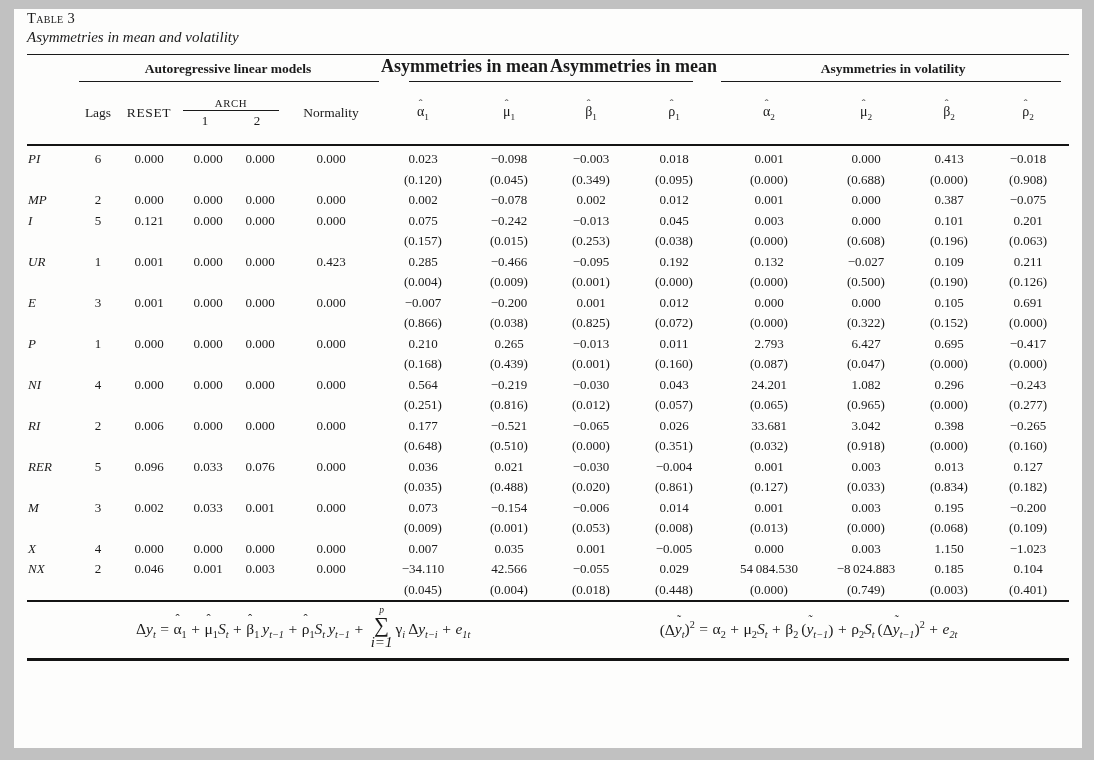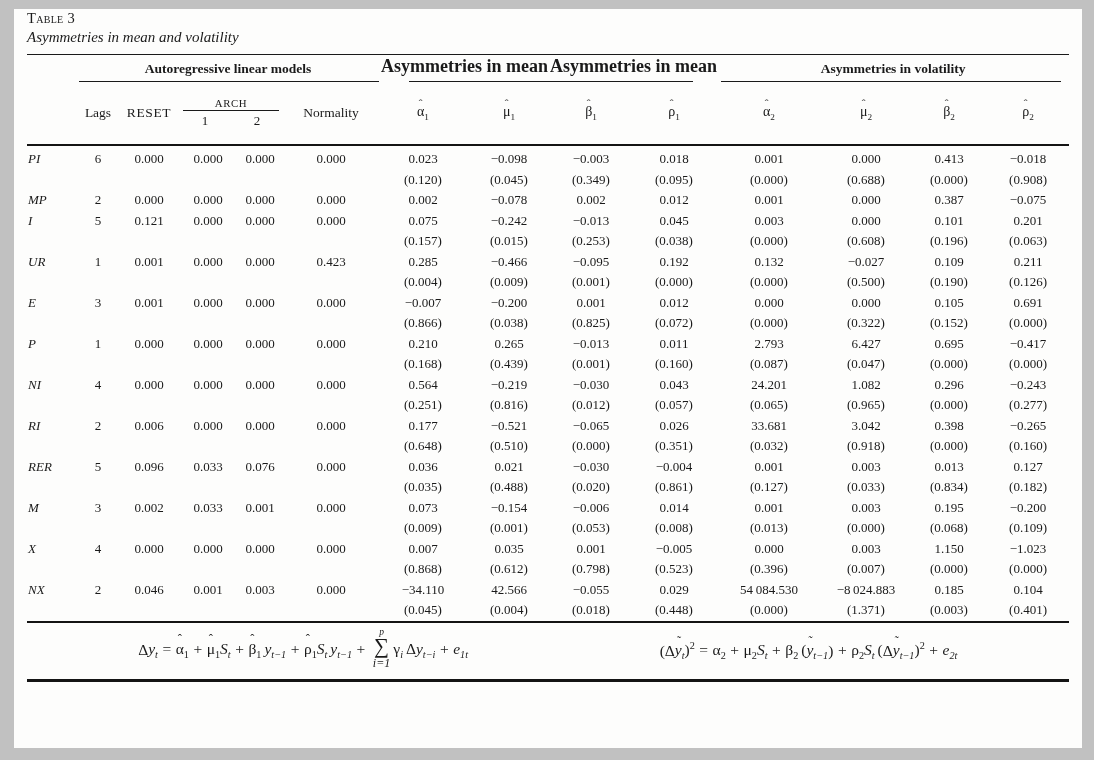--- a/index.html
+++ b/index.html
@@ -43,21 +43,21 @@
   .eq{position:absolute;top:50%;transform:translate(-50%,-50%);font-size:15.5px;
     white-space:nowrap;}
   .eq1{left:26.5%;}
   .eq2{left:75%;}
   .op{margin:0 4.5px;}
   .tok.sp{margin-left:3px;}
   .sum{display:inline-flex;flex-direction:column;align-items:center;vertical-align:middle;
     margin:0 3px;line-height:1;position:relative;top:-2px;}
   .sum-top{font-size:9.5px;font-style:italic;}
   .sum-sym{font-size:21px;line-height:0.95;}
-  .sum-bot{font-size:12px;font-style:italic;}
+  .sum-bot{font-size:15px;font-style:italic;}
 </style>
 </head>
 <body>
 
 <div class="page">
 
   <div class="caption">
     <div class="tab-label">Table 3</div>
     <div class="tab-title">Asymmetries in mean and volatility</div>
     <div class="title-rule"></div>
@@ -438,36 +438,20 @@
           <td class="num">0.000</td>
           <td class="num">0.007</td>
           <td class="num">0.035</td>
           <td class="num">0.001</td>
           <td class="num">−0.005</td>
           <td class="num">0.000</td>
           <td class="num">0.003</td>
           <td class="num">1.150</td>
           <td class="num">−1.023</td>
         </tr>
-        <tr class="p-row">
-          <td class="blank"></td>
-          <td class="blank"></td>
-          <td class="blank"></td>
-          <td class="blank"></td>
-          <td class="blank"></td>
-          <td class="blank"></td>
-          <td class="num pval">(0.868)</td>
-          <td class="num pval">(0.612)</td>
-          <td class="num pval">(0.798)</td>
-          <td class="num pval">(0.523)</td>
-          <td class="num pval">(0.396)</td>
-          <td class="num pval">(0.007)</td>
-          <td class="num pval">(0.000)</td>
-          <td class="num pval">(0.000)</td>
-        </tr>
         <tr class="est-row">
           <td class="rowlab">NX</td>
           <td class="num">2</td>
           <td class="num">0.046</td>
           <td class="num">0.001</td>
           <td class="num">0.003</td>
           <td class="num">0.000</td>
           <td class="num">−34.110</td>
           <td class="num">42.566</td>
           <td class="num">−0.055</td>
@@ -482,21 +466,21 @@
           <td class="blank"></td>
           <td class="blank"></td>
           <td class="blank"></td>
           <td class="blank"></td>
           <td class="blank"></td>
           <td class="num pval">(0.045)</td>
           <td class="num pval">(0.004)</td>
           <td class="num pval">(0.018)</td>
           <td class="num pval">(0.448)</td>
           <td class="num pval">(0.000)</td>
-          <td class="num pval">(1.371)</td>
+          <td class="num pval">(0.749)</td>
           <td class="num pval">(0.003)</td>
           <td class="num pval">(0.401)</td>
         </tr>
       </tbody>
   </table>
 
   <div class="equations">
     <div class="eq eq1" id="eq1"><span class="tok"><span class="base">Δ</span></span><span class="tok"><span class="base it">y</span><sub class="it">t</sub></span><span class="op">=</span><span class="tok"><span class="base acc">α<span class="accent">ˆ</span></span><sub>1</sub></span><span class="op">+</span><span class="tok"><span class="base acc">μ<span class="accent">ˆ</span></span><sub>1</sub></span><span class="tok"><span class="base it">S</span><sub class="it">t</sub></span><span class="op">+</span><span class="tok"><span class="base acc">β<span class="accent">ˆ</span></span><sub>1</sub></span><span class="tok sp"><span class="base it">y</span><sub class="it">t−1</sub></span><span class="op">+</span><span class="tok"><span class="base acc">ρ<span class="accent">ˆ</span></span><sub>1</sub></span><span class="tok"><span class="base it">S</span><sub class="it">t</sub></span><span class="tok sp"><span class="base it">y</span><sub class="it">t−1</sub></span><span class="op">+</span><span class="sum">
           <span class="sum-top">p</span>
           <span class="sum-sym">∑</span>

